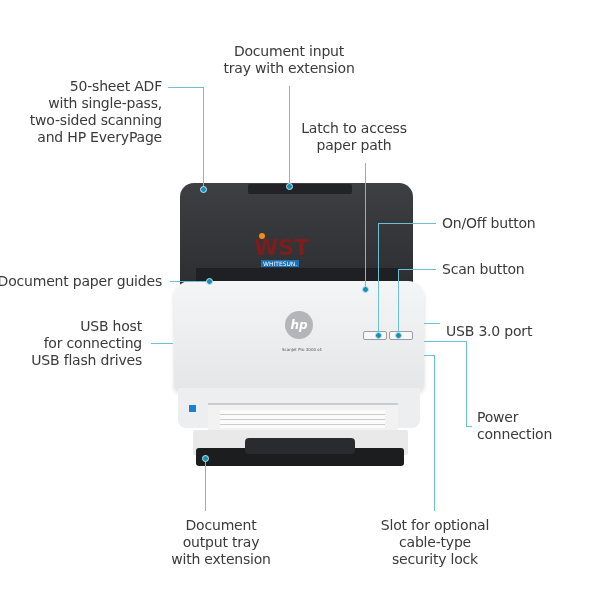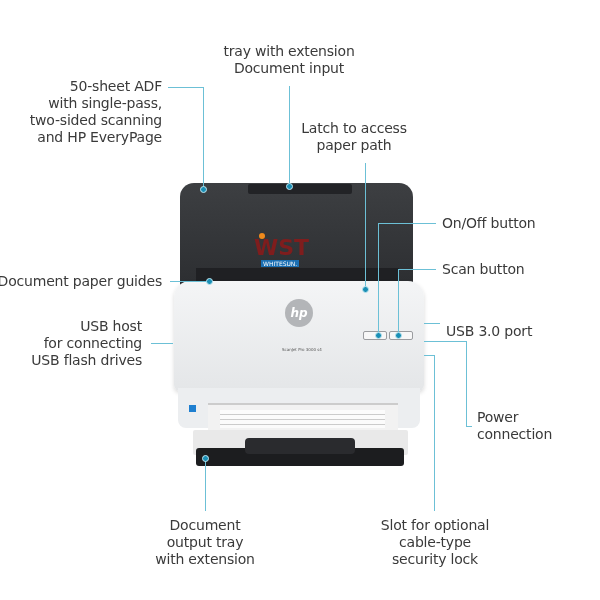--- a/index.html
+++ b/index.html
@@ -16,21 +16,21 @@
   
   .lid { position: absolute; left: 180px; top: 183px; width: 233px; height: 110px;
          background: linear-gradient(#3d3f42, #2b2d30); border-radius: 14px 14px 2px 2px; }
   .lid-slot { position: absolute; left: 248px; top: 184px; width: 104px; height: 10px; background: #222326; border-radius: 2px; }
   .lid-inner { position: absolute; left: 196px; top: 268px; width: 203px; height: 22px; background: #1f2023; }
   .body { position: absolute; left: 174px; top: 281px; width: 250px; height: 110px;
           background: linear-gradient(#f4f5f6, #e4e6e8); border-radius: 16px 16px 6px 6px;
           box-shadow: 0 2px 4px rgba(0,0,0,0.15); }
   .body-lower { position: absolute; left: 178px; top: 388px; width: 242px; height: 40px;
           background: #eceef0; border-radius: 0 0 8px 8px; }
-  .logo { position: absolute; left: 285px; top: 299px; width: 28px; height: 28px; border-radius: 50%;
+  .logo { position: absolute; left: 285px; top: 311px; width: 28px; height: 28px; border-radius: 50%;
           background: #b3b5b8; color: #fff; font-size: 12px; font-style: italic; font-weight: bold;
           display: flex; align-items: center; justify-content: center; }
   .model { position: absolute; left: 282px; top: 347px; font-size: 4px; color: #555; }
   .btn { position: absolute; height: 7px; border: 1px solid #9a9c9f; border-radius: 2px; background: #f7f7f7; }
   .paper { position: absolute; left: 208px; top: 403px; width: 190px; height: 32px; background: #f2f2f2; border-top: 2px solid #ccc; }
   .paper-lines { position: absolute; left: 220px; top: 410px; width: 165px; height: 18px;
           background: repeating-linear-gradient(#fff 0 4px, #bbb 4px 5px); opacity: 0.7; }
   .out-tray { position: absolute; left: 193px; top: 430px; width: 215px; height: 25px; background: #e9e9e9; border-radius: 2px; }
   .base { position: absolute; left: 196px; top: 448px; width: 208px; height: 18px; background: #1c1d1f; border-radius: 3px; }
   .grip { position: absolute; left: 245px; top: 438px; width: 110px; height: 16px; background: #2a2b2e; border-radius: 4px; }
@@ -99,22 +99,22 @@
 <div class="dot" style="left:202px;top:455px;"></div>
 
 <div class="label r" style="right:438px;top:78px;">
   <span class="ln">50-sheet ADF</span>
   <span class="ln">with single-pass,</span>
   <span class="ln">two-sided scanning</span>
   <span class="ln">and HP EveryPage</span>
 </div>
 
 <div class="label c" style="left:208px;top:43px;width:162px;">
+  <span class="ln">Document input</span>
   <span class="ln">tray with extension</span>
-  <span class="ln">Document input</span>
 </div>
 
 <div class="label c" style="left:289px;top:120px;width:130px;">
   <span class="ln">Latch to access</span>
   <span class="ln">paper path</span>
 </div>
 
 <div class="label l" style="left:442px;top:215px;">
   <span class="ln">On/Off button</span>
 </div>
@@ -135,21 +135,21 @@
 
 <div class="label l" style="left:446px;top:323px;">
   <span class="ln">USB 3.0 port</span>
 </div>
 
 <div class="label l" style="left:477px;top:409px;">
   <span class="ln">Power</span>
   <span class="ln">connection</span>
 </div>
 
-<div class="label c" style="left:140px;top:517px;width:130px;">
+<div class="label c" style="left:156px;top:517px;width:130px;">
   <span class="ln">Document</span>
   <span class="ln">output tray</span>
   <span class="ln">with extension</span>
 </div>
 
 <div class="label c" style="left:365px;top:517px;width:140px;">
   <span class="ln">Slot for optional</span>
   <span class="ln">cable-type</span>
   <span class="ln">security lock</span>
 </div>

